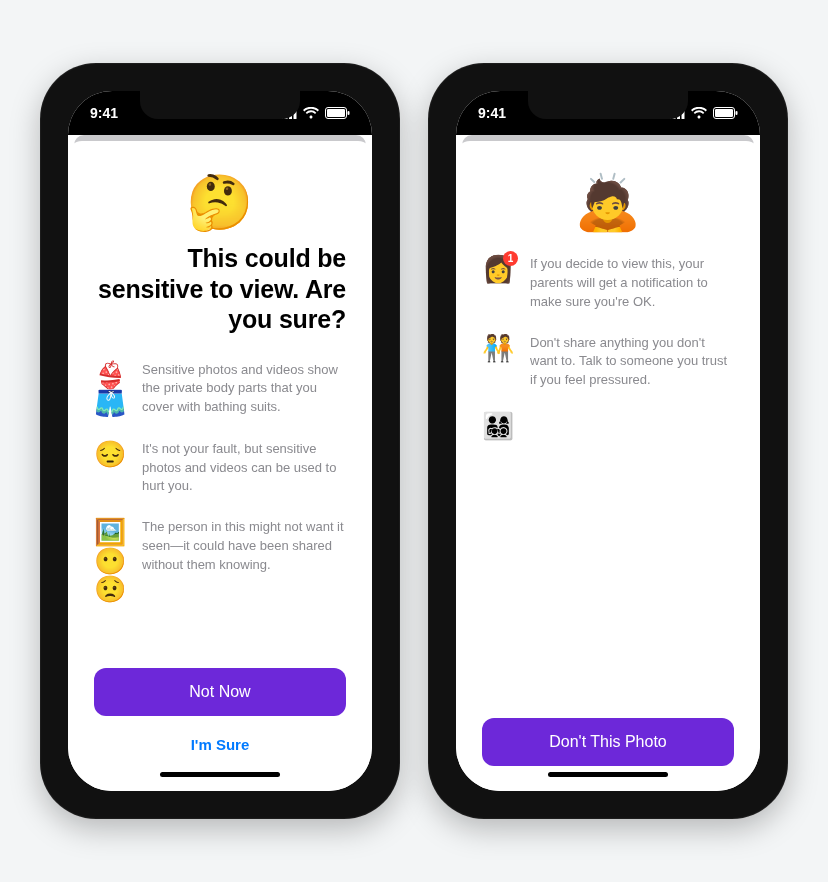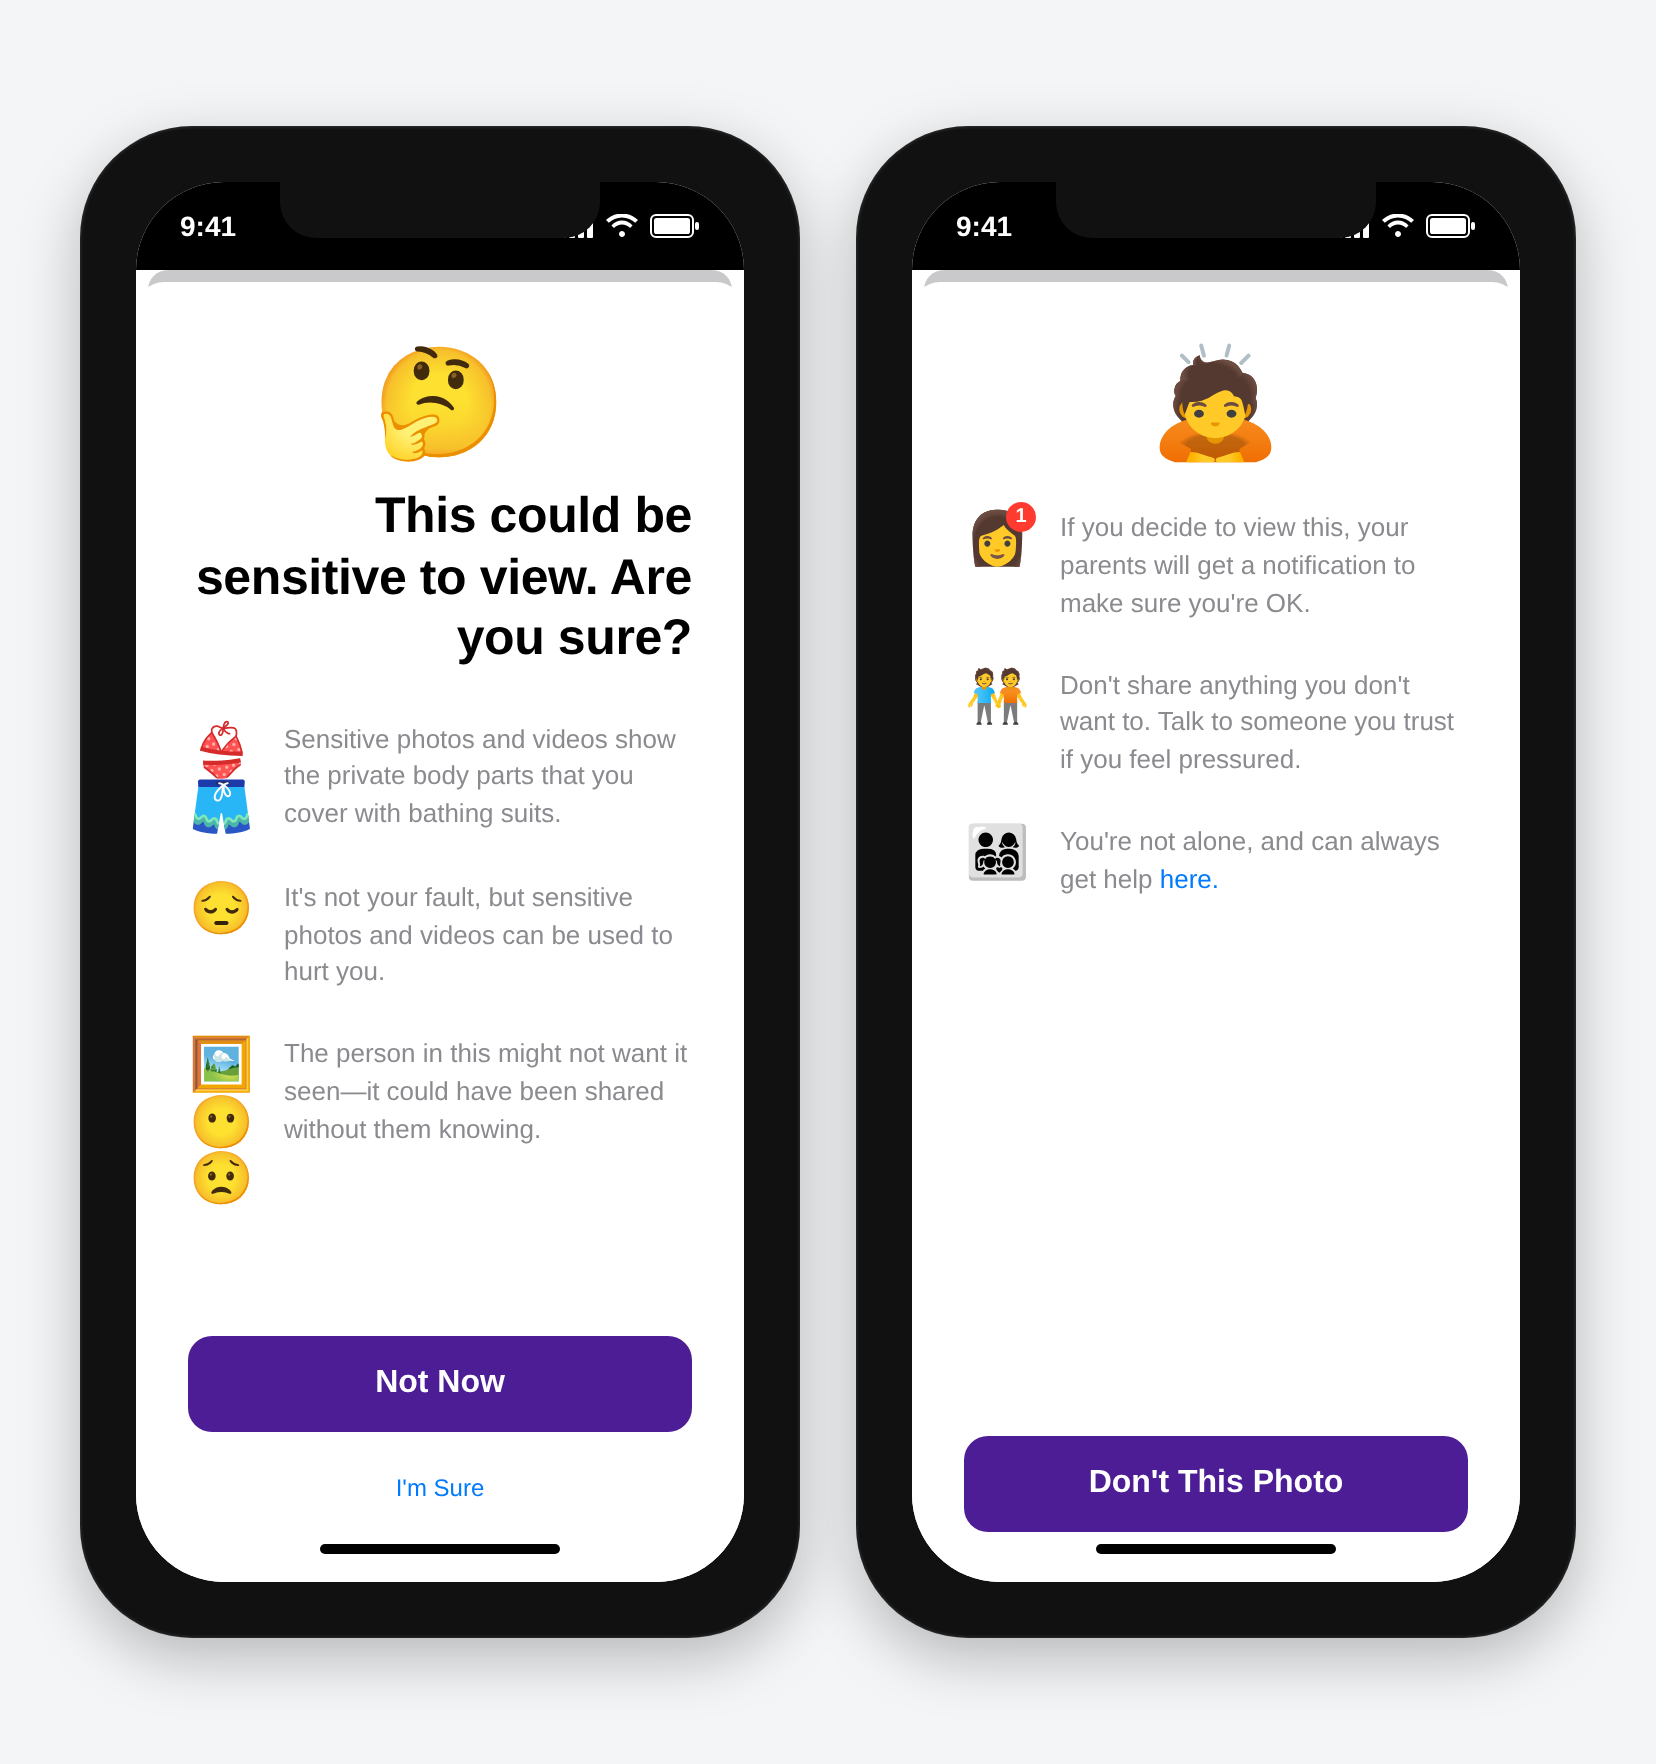--- a/index.html
+++ b/index.html
@@ -129,35 +129,35 @@
     width: 15px;
     height: 15px;
     border-radius: 50%;
     display: flex;
     align-items: center;
     justify-content: center;
     line-height: 1;
   }
   .spacer { flex: 1; }
   .btn-primary {
-    background: #4c1d95;
+    background: #6d28d9;
     color: #fff;
     font-size: 16px;
-    font-weight: 700;
+    font-weight: 400;
     border: none;
     border-radius: 12px;
     height: 48px;
     width: 100%;
     cursor: pointer;
   }
   .btn-secondary {
     background: transparent;
     color: #007aff;
-    font-size: 12px;
-    font-weight: 400;
+    font-size: 15px;
+    font-weight: 700;
     border: none;
     height: 44px;
     width: 100%;
     margin-top: 6px;
     cursor: pointer;
   }
   .home-indicator {
     width: 120px;
     height: 5px;
     background: #000;
@@ -260,23 +260,20 @@
             <span class="badge">1</span>
           </div>
           <div class="text">If you decide to view this, your parents will get a notification to make sure you're OK.</div>
         </div>
         <div class="bullet">
           <div class="icon">🧑‍🤝‍🧑</div>
           <div class="text">Don't share anything you don't want to. Talk to someone you trust if you feel pressured.</div>
         </div>
         <div class="bullet">
           <div class="icon">👨‍👩‍👧‍👦</div>
-          <div class="text">
-            <span>You're not alone, and can always get help </span><span class="link">here.</span>
-          </div>
         </div>
       </div>
       <div class="spacer"></div>
       <button class="btn-primary">Don't This Photo</button>
       <div class="home-indicator"></div>
     </div>
   </div>
 </div>
 
 </body></html>

